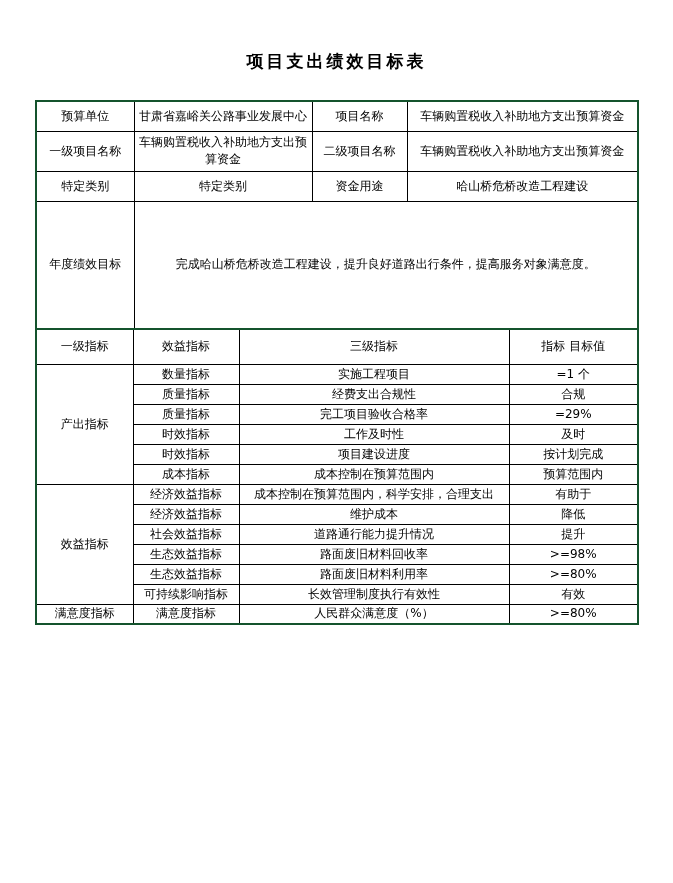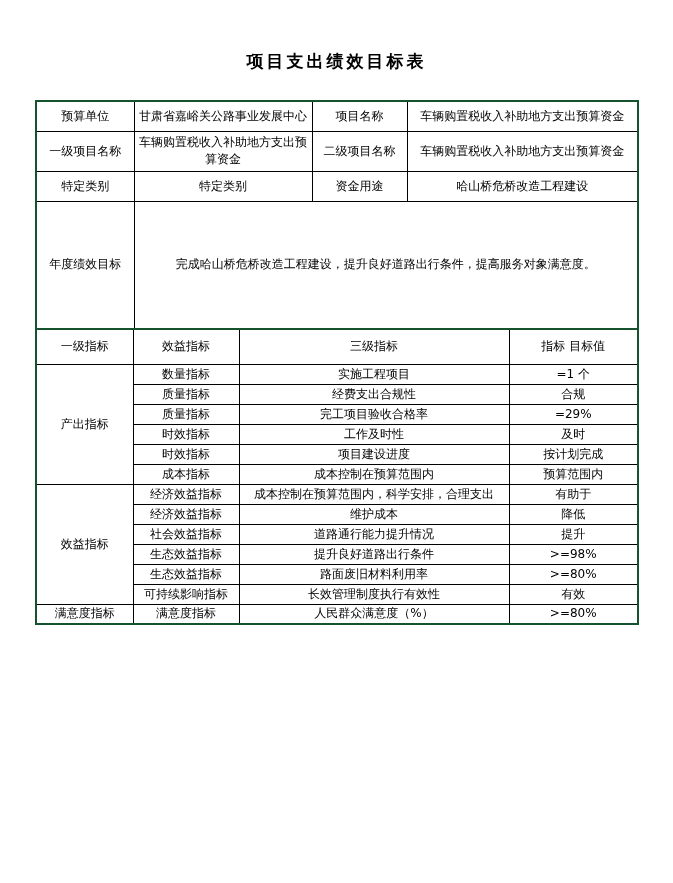--- a/index.html
+++ b/index.html
@@ -130,21 +130,21 @@
       <td>维护成本</td>
       <td>降低</td>
     </tr>
     <tr class="h20">
       <td>社会效益指标</td>
       <td>道路通行能力提升情况</td>
       <td>提升</td>
     </tr>
     <tr class="h20">
       <td class="nb">生态效益指标</td>
-      <td>提升良好道路出行条件</td>
+      <td>路面废旧材料回收率</td>
       <td>&gt;=98%</td>
     </tr>
     <tr class="h20">
       <td>生态效益指标</td>
       <td>路面废旧材料利用率</td>
       <td>&gt;=80%</td>
     </tr>
     <tr class="h20">
       <td>可持续影响指标</td>
       <td>长效管理制度执行有效性</td>

